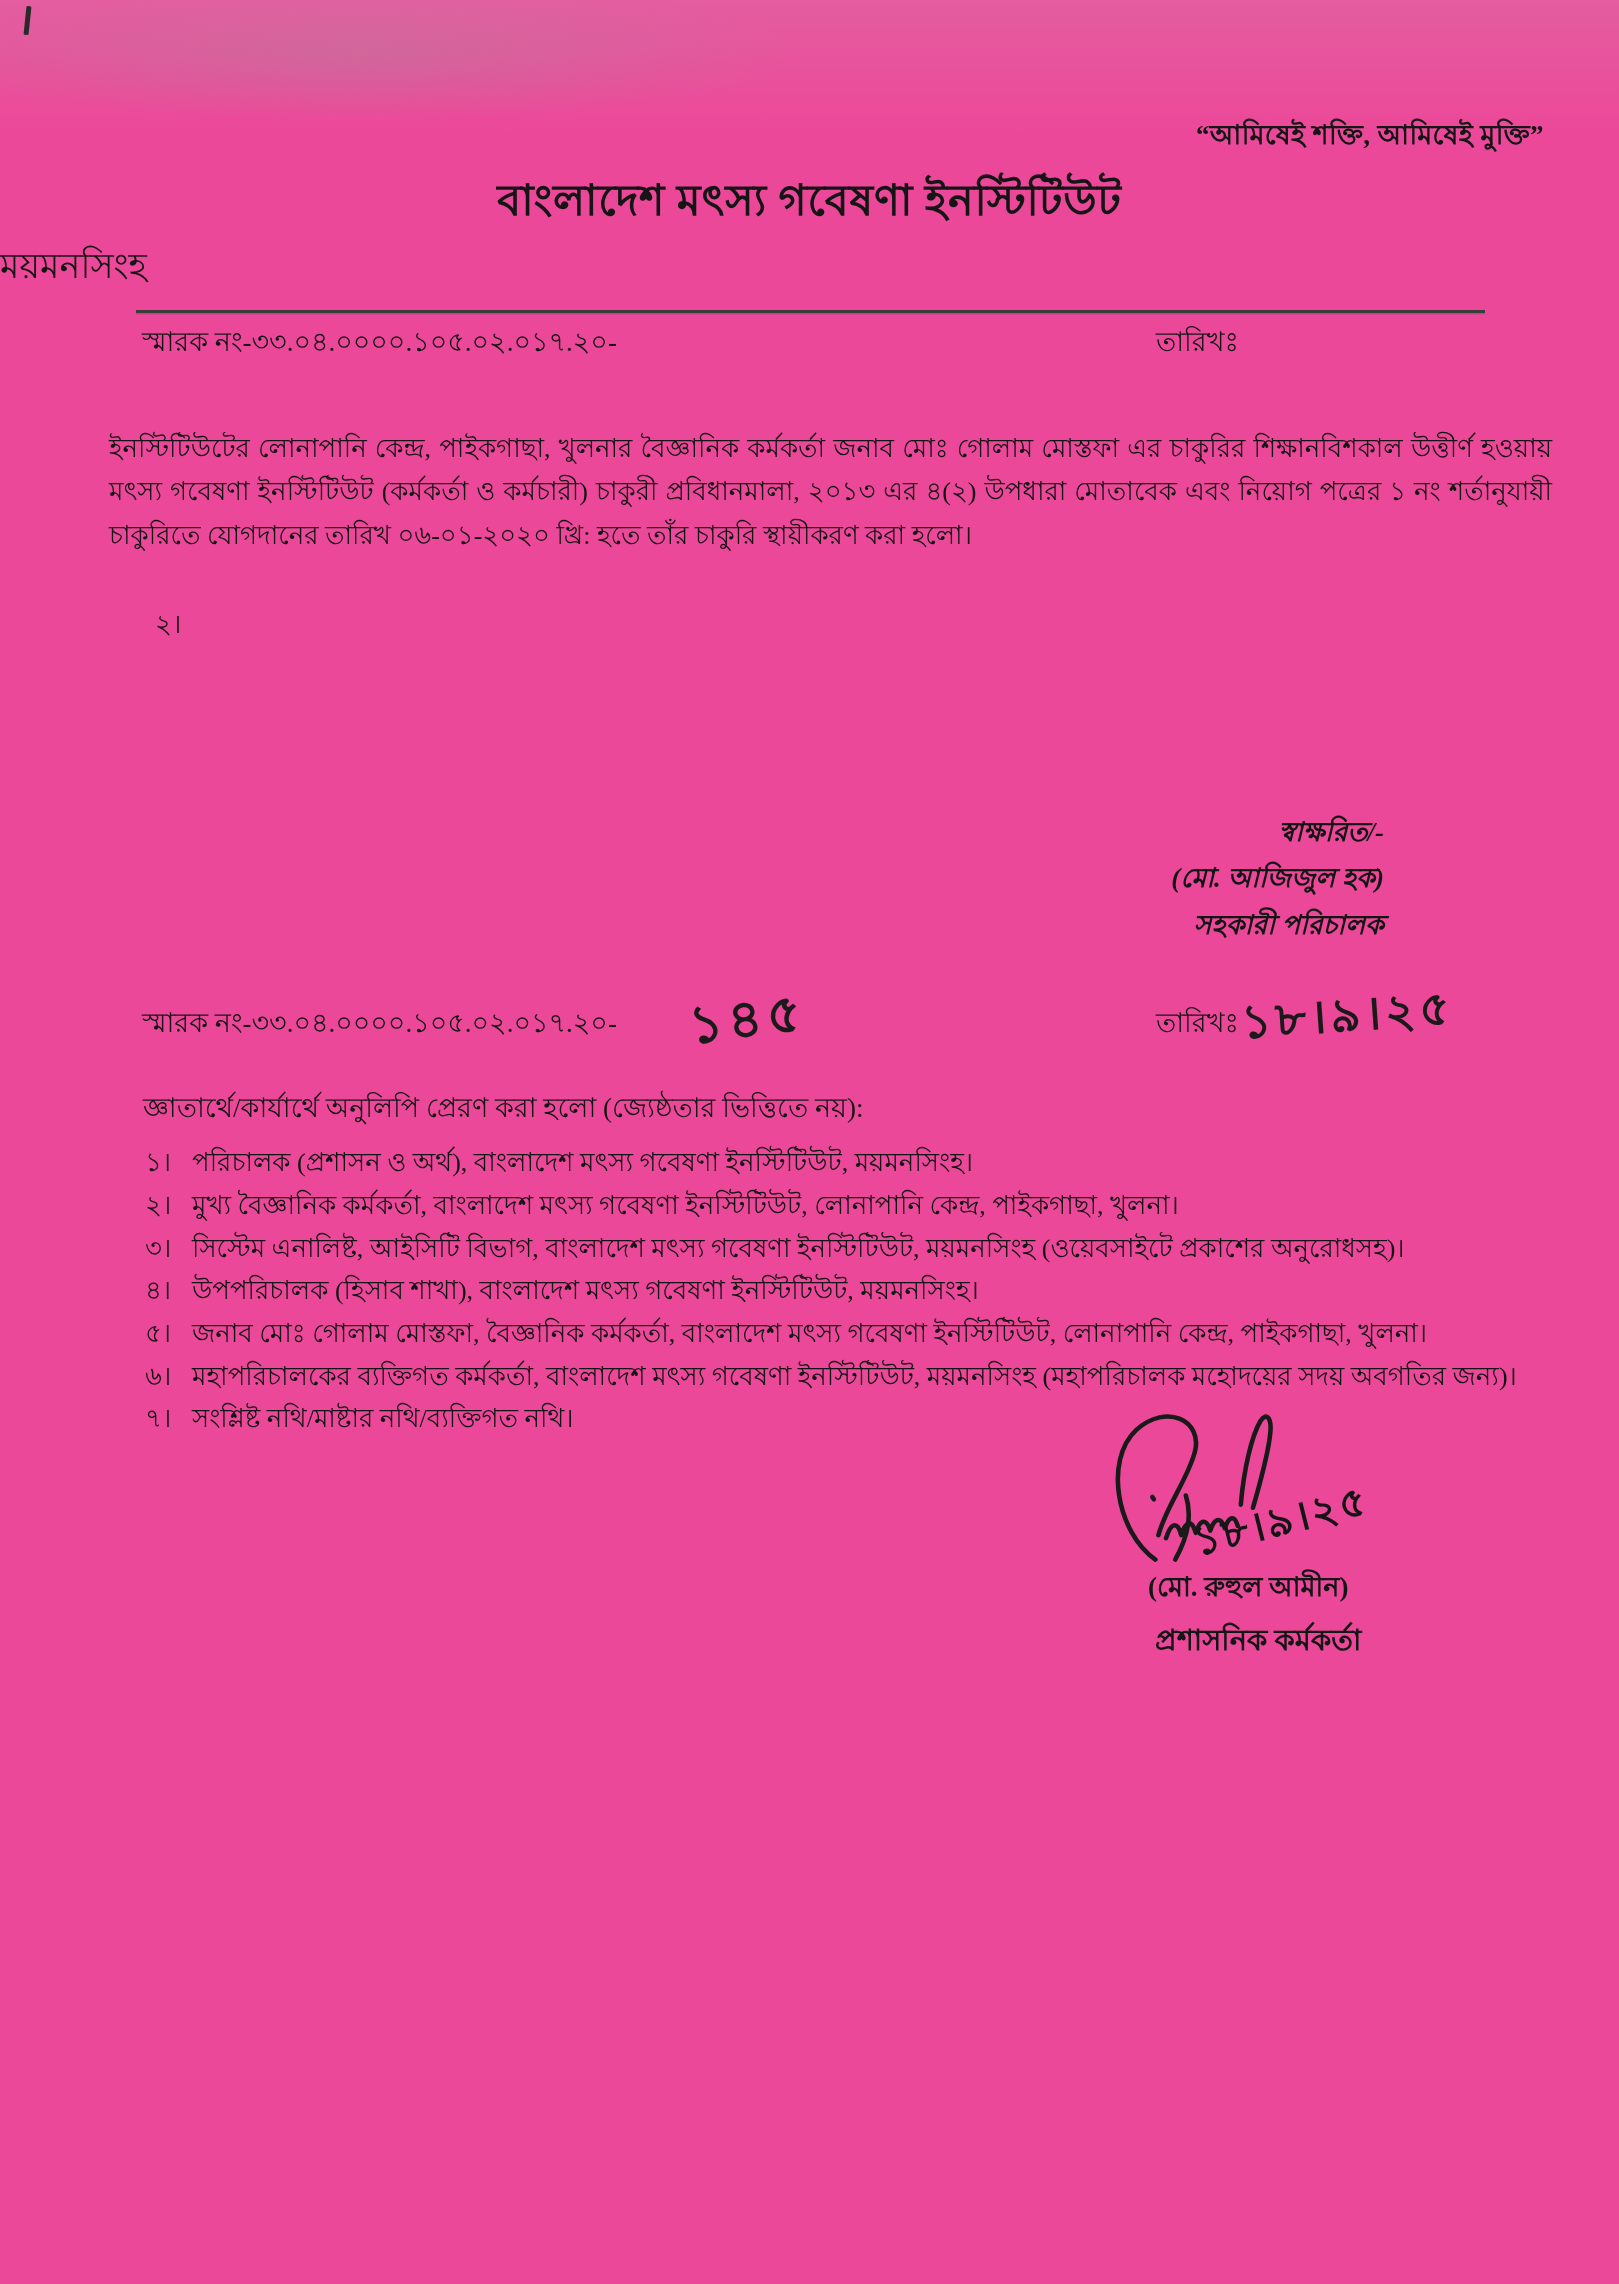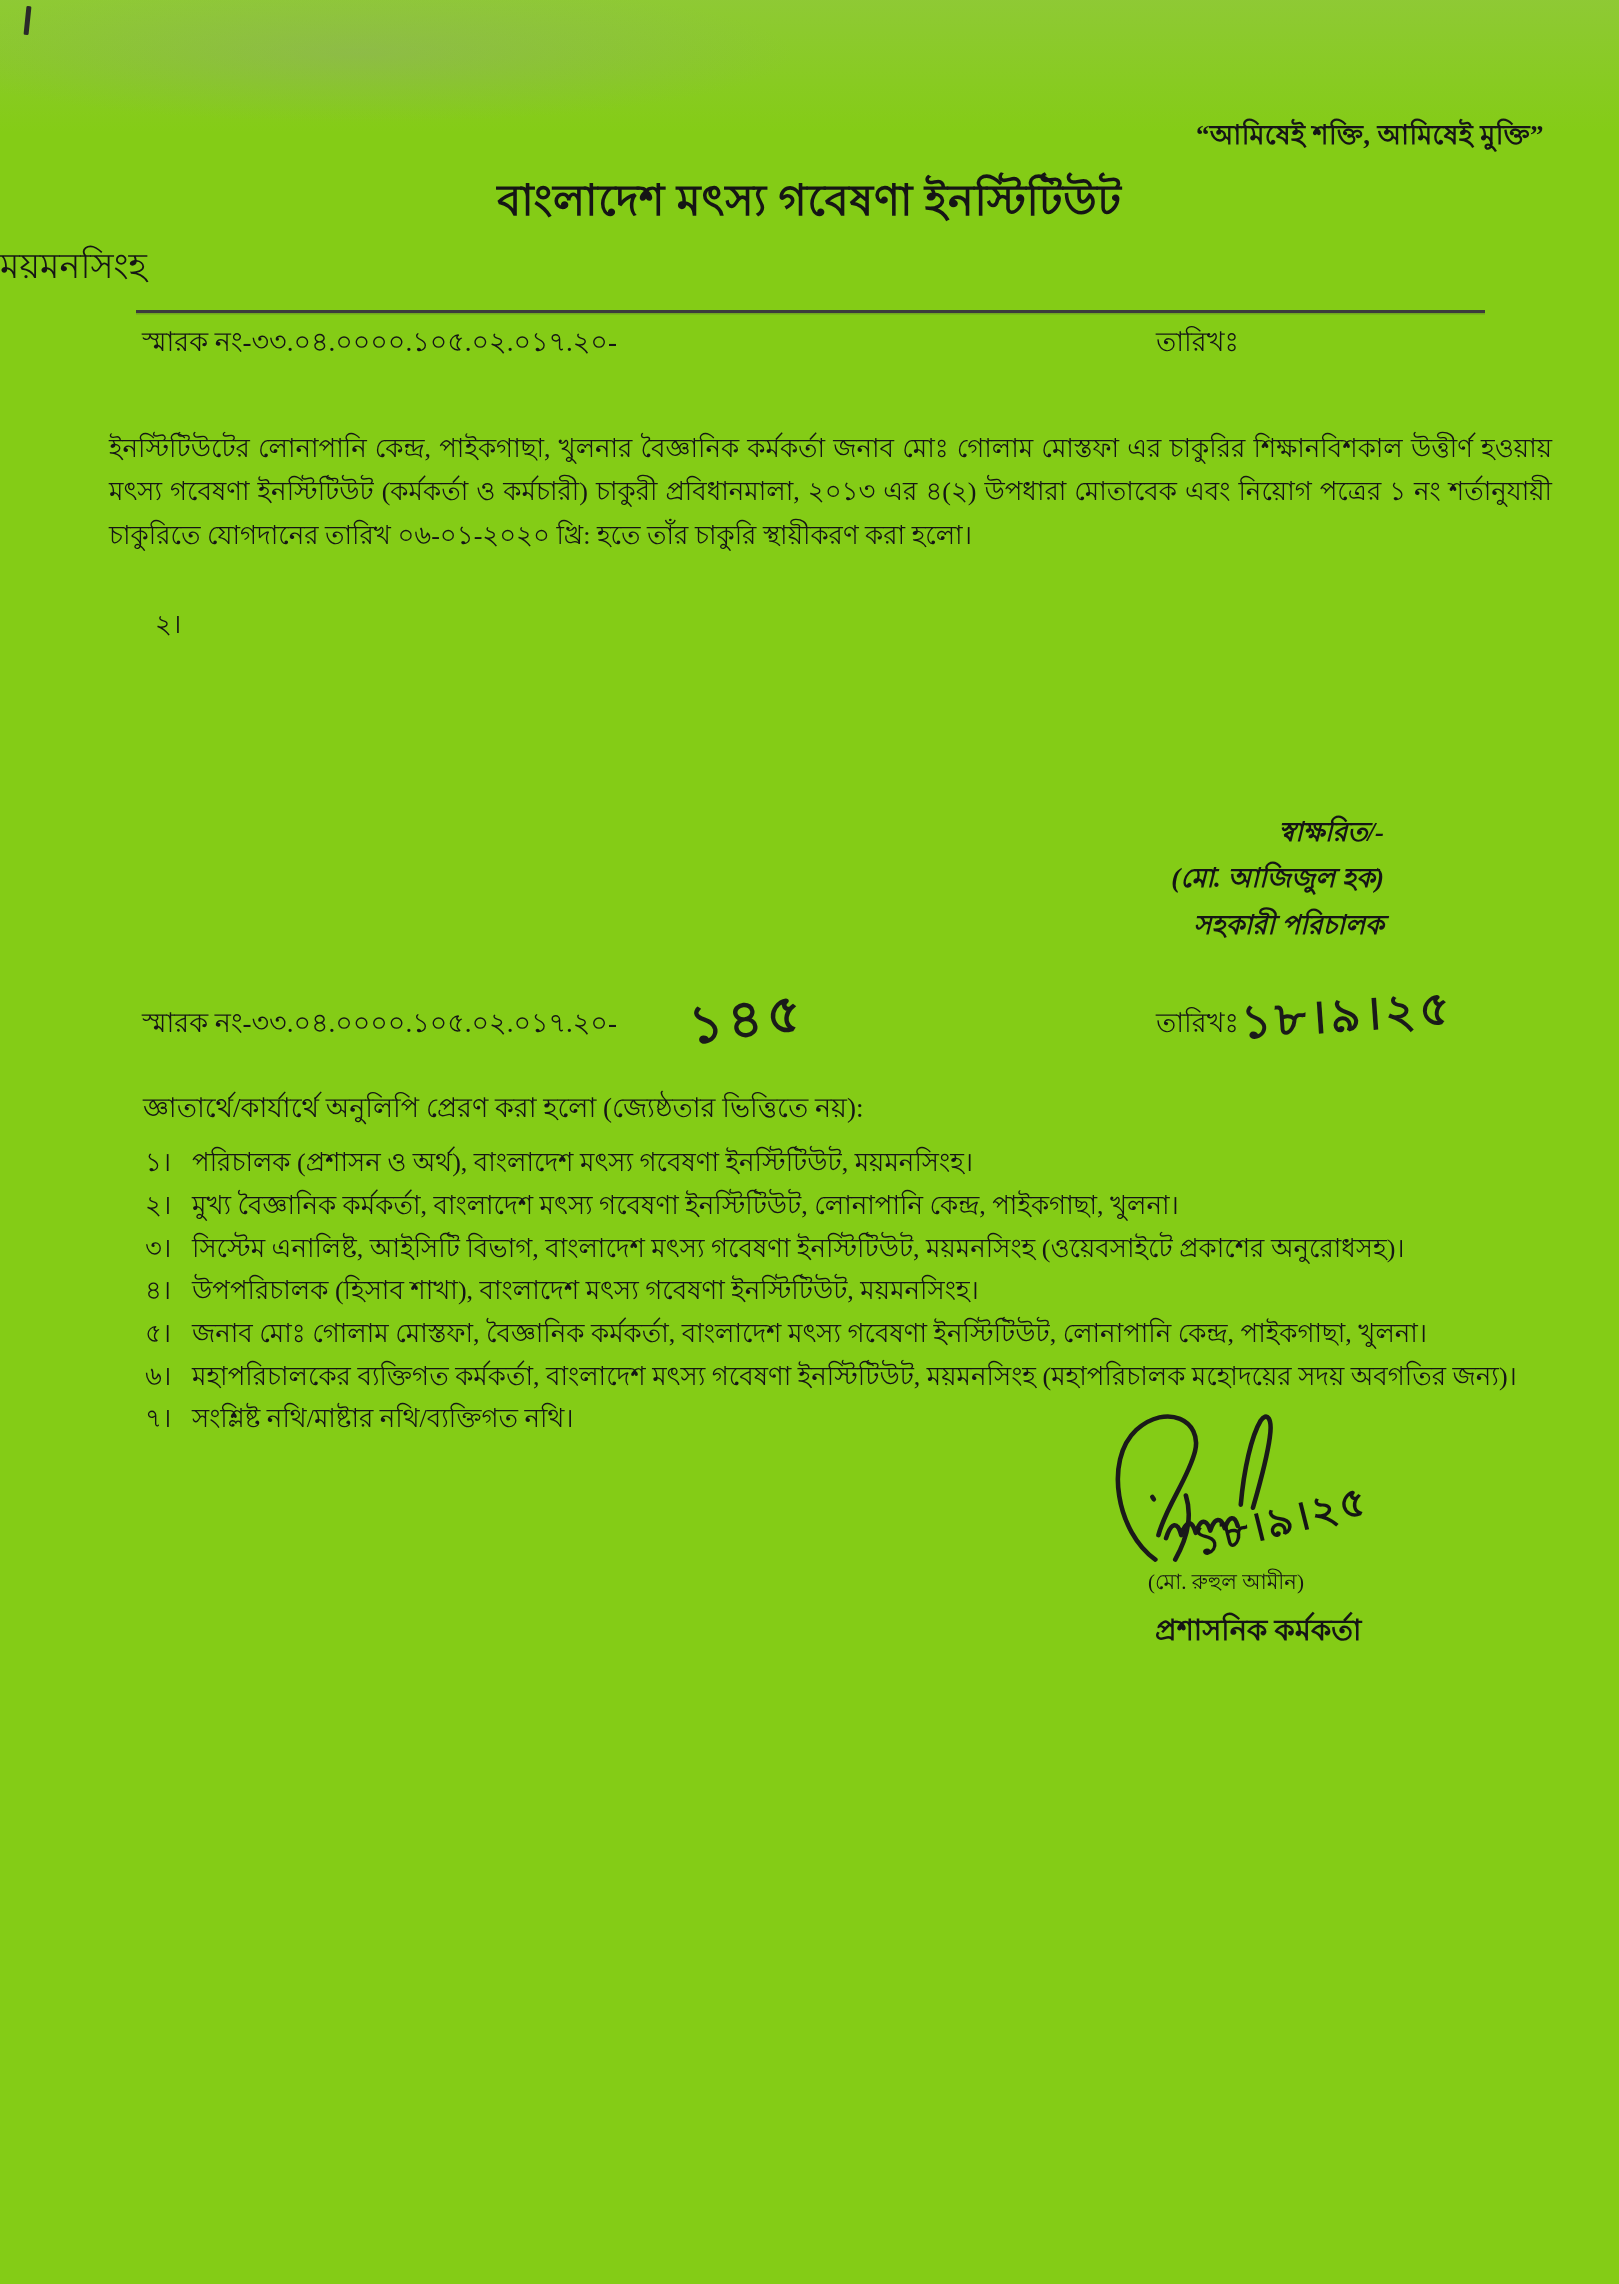--- a/index.html
+++ b/index.html
@@ -1,20 +1,20 @@
 <!DOCTYPE html>
 <html lang="bn" style="font-size:12px"><head>
 <meta charset="utf-8">
 <style>
   html,body{margin:0;padding:0;background:#e8e8e8;}
   .page{
     position:relative;
     width:1619px;height:2284px;
     margin:0 auto;
-    background:#84cc16;
+    background:#ec4899;
     font-family:"Liberation Serif","DejaVu Serif",serif;
     color:#151515;
     overflow:hidden;
   }
   
   .page::before{
     content:"";position:absolute;left:0;top:0;width:100%;height:167px;
     background:
       radial-gradient(ellipse 624px 99px at 358px 53px, rgba(150,150,150,.28), rgba(150,150,150,0) 70%),
       linear-gradient(180deg, rgba(190,190,190,.18), rgba(190,190,190,0) 80%);
@@ -101,21 +101,21 @@
   .sign2{
     position:absolute;left:1102px;top:1407px;width:350px;
   }
   .sign2 .sig-wrap{position:relative;width:305px;height:164px;}
   .sign2 .sig-date{
     position:absolute;left:90px;top:82px;
     font-size:41px;font-weight:bold;
     transform:rotate(-14deg);letter-spacing:2.3px;
     white-space:nowrap;
   }
-  .sign2 .name{font-size:21px;font-weight:normal;padding-left:46px;margin-top:-4.6px;}
+  .sign2 .name{font-size:27px;font-weight:bold;padding-left:46px;margin-top:-4.6px;}
   .sign2 .desig{font-size:29px;font-weight:bold;padding-left:53px;margin-top:6px;}
 </style>
 </head>
 <body>
 
 <div class="page">
 
   <div class="scan-mark"></div>
 
   <div class="slogan">“আমিষেই শক্তি, আমিষেই মুক্তি”</div>

